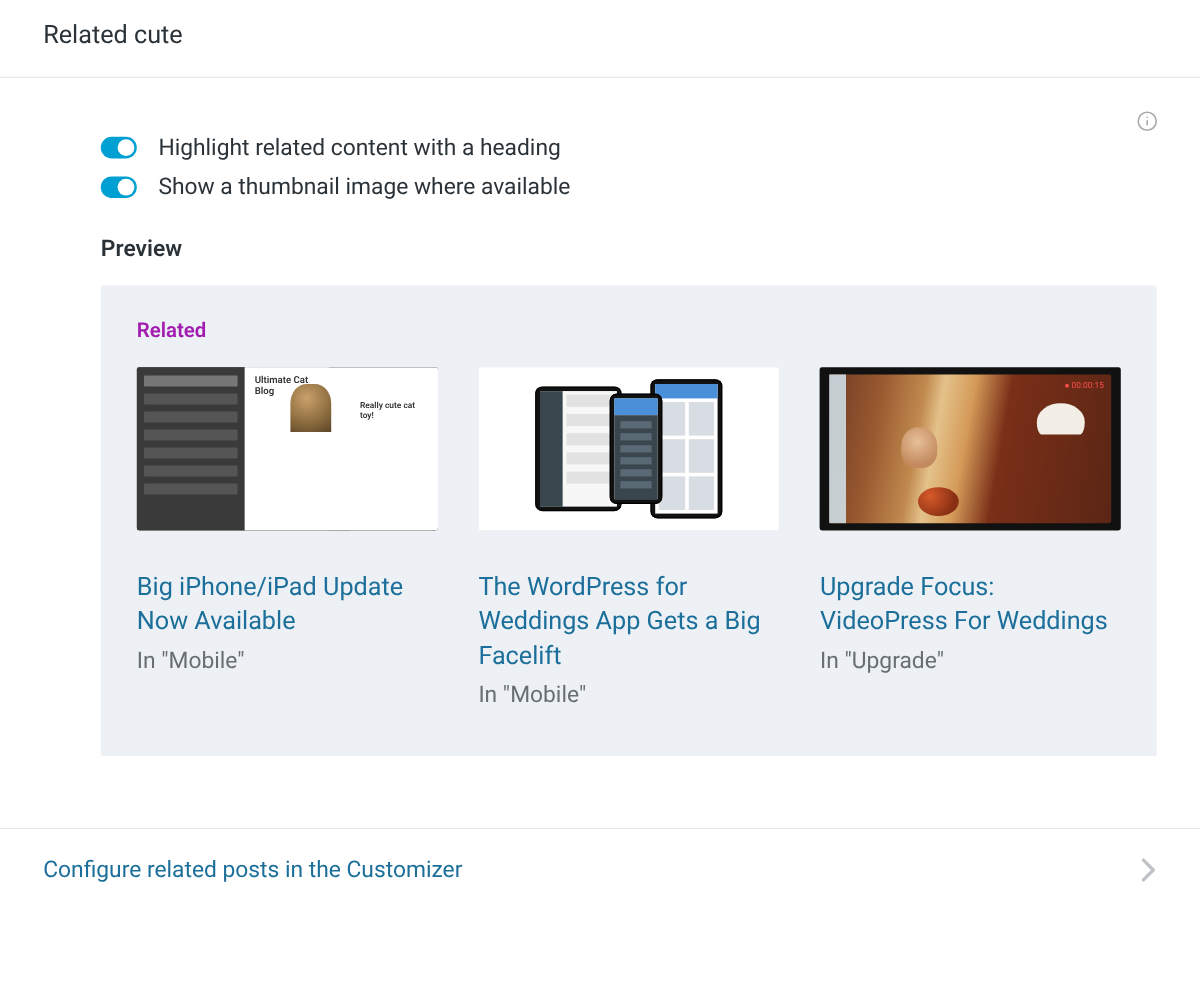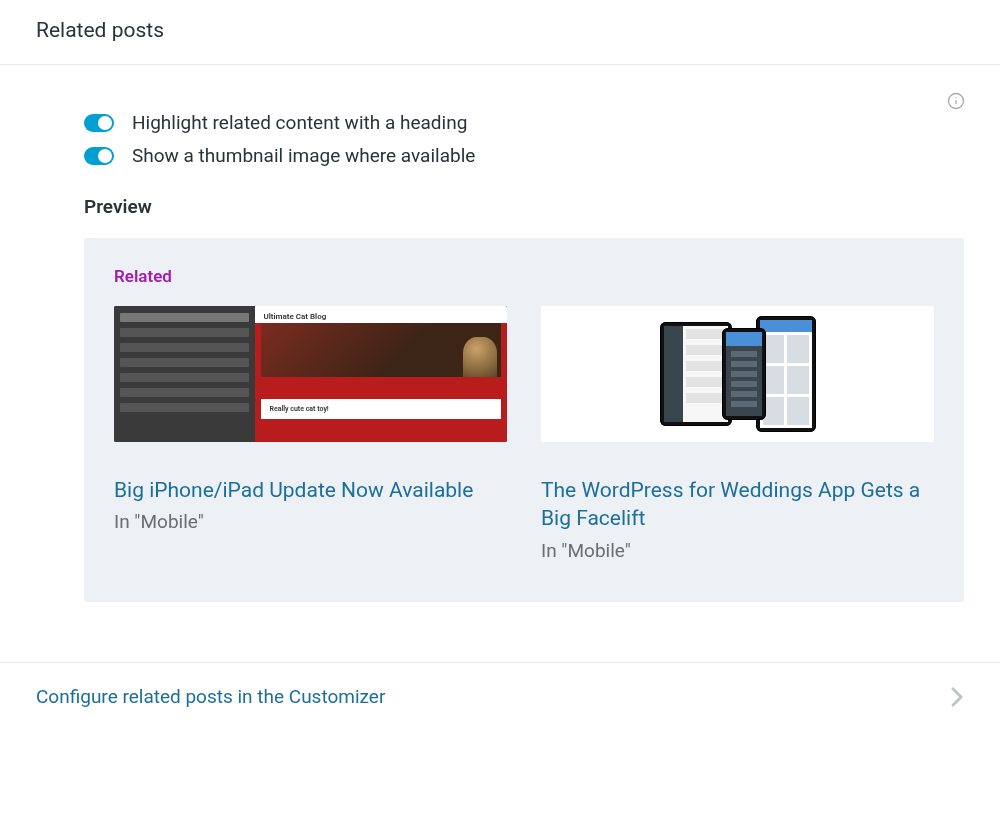--- a/index.html
+++ b/index.html
@@ -144,23 +144,22 @@
   }
   .t1 .side .bar {
     height: 9px;
     margin: 3px 6px;
     background: #555;
     border-radius: 1px;
   }
   .t1 .side .bar:nth-child(1){ background:#777;}
   .t1 .main {
     flex: 1;
-    background: #b91c1c;
+    background: #ffffff;
     display:flex;
-    flex-direction:column;
   }
   .t1 .main .title {
     font-size: 8px;
     padding: 6px 8px 2px 8px;
     font-weight: 600;
     color:#333;
     background:#fff;
   }
   .t1 .main .hero {
     margin: 0 6px;
@@ -279,21 +278,21 @@
   .chevron {
     color:#bfc3c7;
   }
   .chevron svg{ width:14px; height:22px; display:block;}
 </style>
 </head>
 <body>
 
 <div class="panel">
 
-  <div class="section-header">Related posts</div>
+  <div class="section-header">Related cute</div>
 
   <div class="body">
 
     <div class="info-icon">
       <svg viewBox="0 0 24 24" fill="none" stroke="currentColor" stroke-width="1.6">
         <circle cx="12" cy="12" r="9"></circle>
         <line x1="12" y1="11" x2="12" y2="16"></line>
         <circle cx="12" cy="8" r="0.8" fill="currentColor" stroke="none"></circle>
       </svg>
     </div>
@@ -381,20 +380,33 @@
                       <div class="g"></div>
                     </div>
                   </div>
                 </div>
             </div>
           </div>
           <div class="card-title">The WordPress for Weddings App Gets a Big Facelift</div>
           <div class="card-meta">In "Mobile"</div>
         </div>
 
+        <div class="card">
+          <div class="thumb t3">
+            <div class="vid">
+              <div class="sidebar"></div>
+              <div class="rec">● 00:00:15</div>
+              <div class="face"></div>
+              <div class="bouquet"></div>
+              <div class="hat"></div>
+            </div>
+          </div>
+          <div class="card-title">Upgrade Focus: VideoPress For Weddings</div>
+          <div class="card-meta">In "Upgrade"</div>
+        </div>
 
       </div>
     </div>
 
   </div>
 
   <div class="footer-link">
     <span class="text">Configure related posts in the Customizer</span>
     <span class="chevron">
       <svg viewBox="0 0 10 16" fill="none" stroke="currentColor" stroke-width="2" stroke-linecap="round" stroke-linejoin="round">

